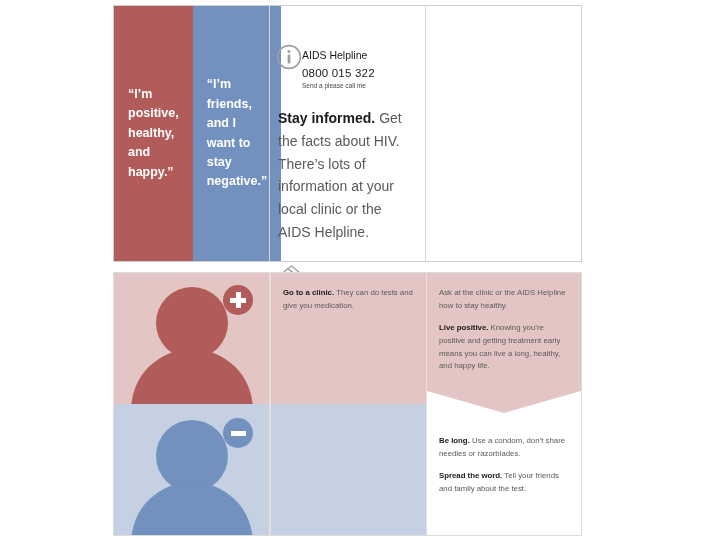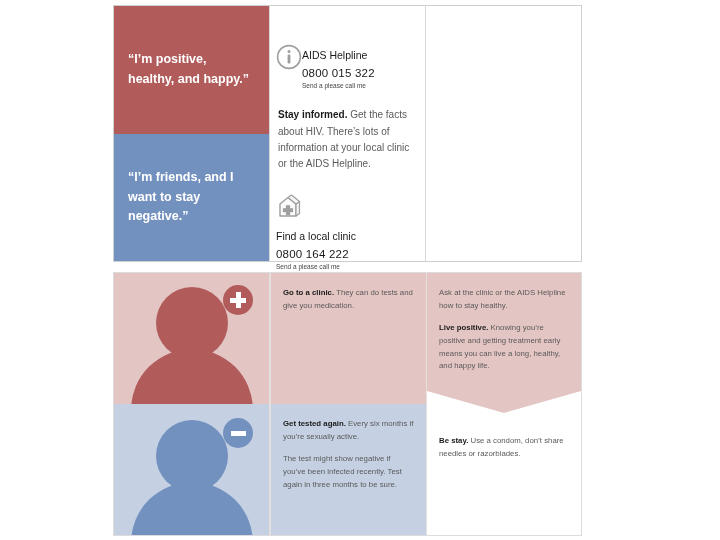--- a/index.html
+++ b/index.html
@@ -10,42 +10,42 @@
     overflow:hidden;
   }
   .canvas{position:relative;width:720px;height:540px;}
 
   
   .panel-top{
     position:absolute;left:113px;top:5px;width:469px;height:257px;
     border:1px solid #cfcfcf;background:#fff;box-sizing:border-box;
     display:flex;
   }
-  .col-quotes{width:155px;display:flex;flex-direction:column;flex:none;}
+  .col-quotes{width:155px;display:flex;flex-direction:row;flex:none;}
   .quote{
     flex:1;display:flex;align-items:center;
     padding:0 14px;box-sizing:border-box;
     color:#ffffff;font-size:12.5px;line-height:1.55;font-weight:600;
   }
   .quote-pos{background:#b15b5b;}
   .quote-neg{background:#7391bf;}
 
   .col-contacts{
     width:157px;flex:none;box-sizing:border-box;
     border-left:1px solid #d8d8d8;border-right:1px solid #d8d8d8;
     padding:38px 8px 0 6px;position:relative;
   }
   .contact{display:flex;align-items:flex-start;gap:0;}
   .contact-text{padding-top:1px;}
   .contact-title{font-size:10.5px;color:#1a1a1a;line-height:1.25;}
   .contact-number{font-size:11.5px;color:#1a1a1a;line-height:1.3;letter-spacing:.2px;}
   .contact-sub{font-size:6.5px;color:#444;line-height:1.3;margin-top:1px;}
 
   .stay-block{
-    margin-top:17px;font-size:10px;line-height:1.62;color:#5a5a5a;
+    margin-top:17px;font-size:14px;line-height:1.62;color:#5a5a5a;
     padding-left:2px;padding-right:6px;
   }
   .stay-block b{color:#1a1a1a;font-weight:700;}
 
   .contact2{margin-top:21px;flex-direction:column;}
 
   .col-whether{
     flex:1;box-sizing:border-box;
     display:flex;align-items:center;
     padding:0 12px 22px 12px;
@@ -198,45 +198,40 @@
     <div class="col-mid">
       <div class="bg-pink" style="height:131px;"></div>
       <div class="bg-blue" style="top:131px;height:133px;"></div>
 
       <div class="cell-content" style="position:absolute;top:0;left:0;right:0;">
         <p class="para">
           <b>Go to a clinic.</b><span> They can do tests and give you medication.</span>
         </p>
       </div>
 
-      <div class="cell-content" style="position:absolute;top:131px;left:0;right:0;">
-        <p class="para">
-          <b>Get tested again.</b><span> Every six months if you’re sexually active.</span>
-        </p>
-        <p class="para">
-          <span>The test might show negative if you’ve been infected recently. Test again in three months to be sure.</span>
-        </p>
-      </div>
     </div>
 
     <div class="col-right">
       <div class="bg-pink" style="height:118px;"></div>
       <div class="chevron" style="top:118px;"></div>
 
       <div class="cell-content" style="position:absolute;top:0;left:0;right:0;">
         <p class="para">
           <span>Ask at the clinic or the AIDS Helpline how to stay healthy.</span>
         </p>
         <p class="para">
           <b>Live positive.</b><span> Knowing you’re positive and getting treatment early means you can live a long, healthy, and happy life.</span>
         </p>
       </div>
 
       <div class="cell-content" style="position:absolute;top:148px;left:0;right:0;">
         <p class="para">
-          <b>Be stay.</b><span> Use a condom, don’t share needles or razorblades.</span>
+          <b>Be long.</b><span> Use a condom, don’t share needles or razorblades.</span>
+        </p>
+        <p class="para">
+          <b>Spread the word.</b><span> Tell your friends and family about the test.</span>
         </p>
       </div>
     </div>
 
   </div>
 
 </div>
 
 </body></html>

